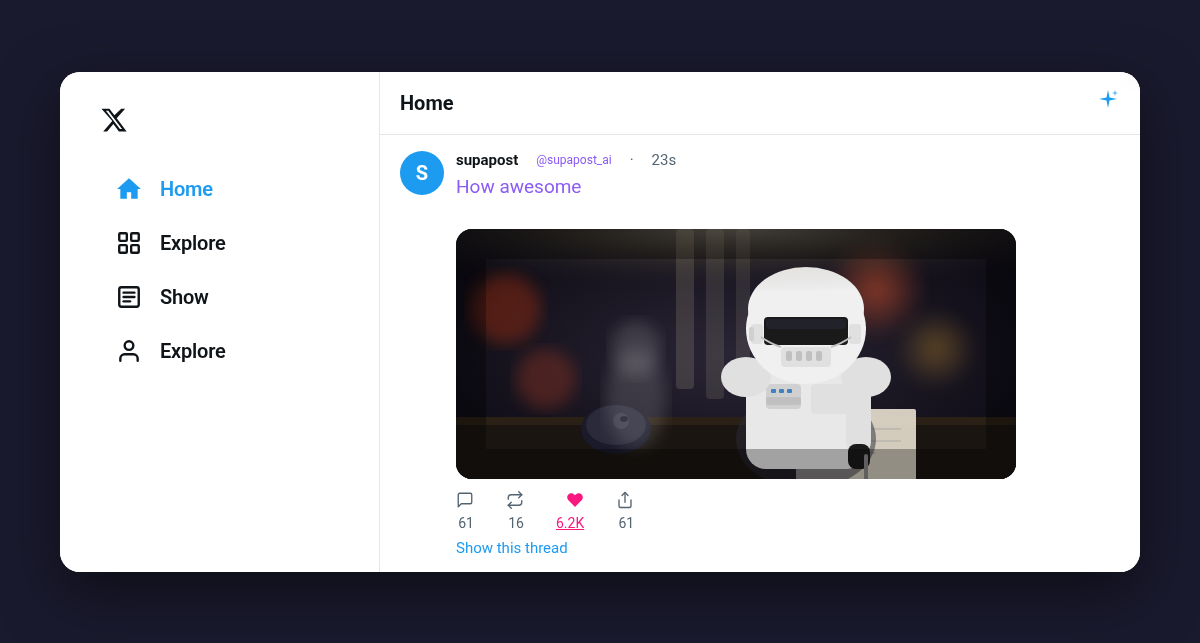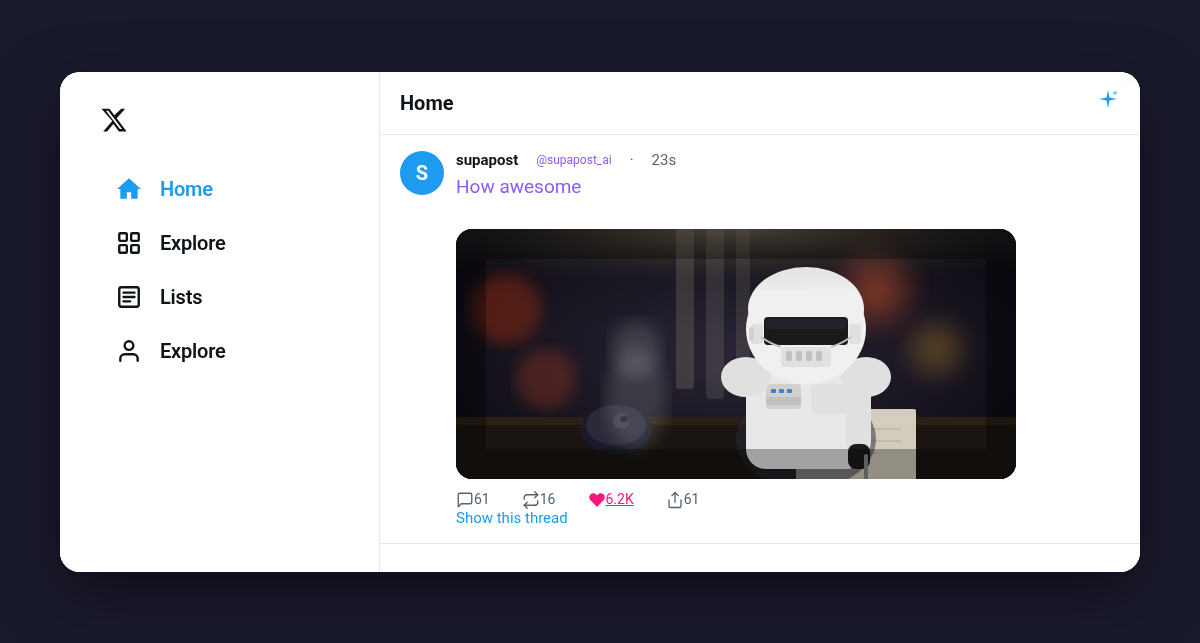--- a/index.html
+++ b/index.html
@@ -169,38 +169,41 @@
       position: relative;
       overflow: hidden;
     }
     .tweet-actions {
       display: flex;
       align-items: center;
       gap: 32px;
     }
     .tweet-action {
       display: flex;
-      align-items: flex-start;
+      align-items: flex-end;
+      gap: 6px;
       color: #536471;
       font-size: 14px;
       cursor: pointer;
       transition: color 0.15s;
+      flex-direction: column;
     }
     .tweet-action.liked {
       color: #f91880;
       text-decoration: underline;
     }
     .tweet-action svg {
       width: 18px;
       height: 18px;
     }
     .show-thread {
       color: #1d9bf0;
       font-size: 15px;
       cursor: pointer;
+      margin-top: 8px;
     }
     
     .bg-overlay {
       position: fixed;
       top: 0; left: 0; right: 0; bottom: 0;
       background: #1a1a2e;
       z-index: -1;
     }
   </style>
 </head>
@@ -246,21 +249,21 @@
 
       <div class="nav-item">
         <span class="nav-icon">
           <svg viewBox="0 0 24 24" fill="none" stroke="#0f1419" stroke-width="2.2" stroke-linecap="round" stroke-linejoin="round" width="26" height="26">
             <rect x="3" y="3" width="18" height="18" rx="2"></rect>
             <line x1="7" y1="8" x2="17" y2="8"></line>
             <line x1="7" y1="12" x2="17" y2="12"></line>
             <line x1="7" y1="16" x2="13" y2="16"></line>
           </svg>
         </span>
-        <span class="nav-label">Lists</span>
+        <span class="nav-label">Show</span>
       </div>
 
       <div class="nav-item">
         <span class="nav-icon">
           <svg viewBox="0 0 24 24" fill="none" stroke="#0f1419" stroke-width="2.2" stroke-linecap="round" stroke-linejoin="round" width="26" height="26">
             <path d="M20 21v-2a4 4 0 0 0-4-4H8a4 4 0 0 0-4 4v2"></path>
             <circle cx="12" cy="7" r="4"></circle>
           </svg>
         </span>
         <span class="nav-label">Explore</span>

